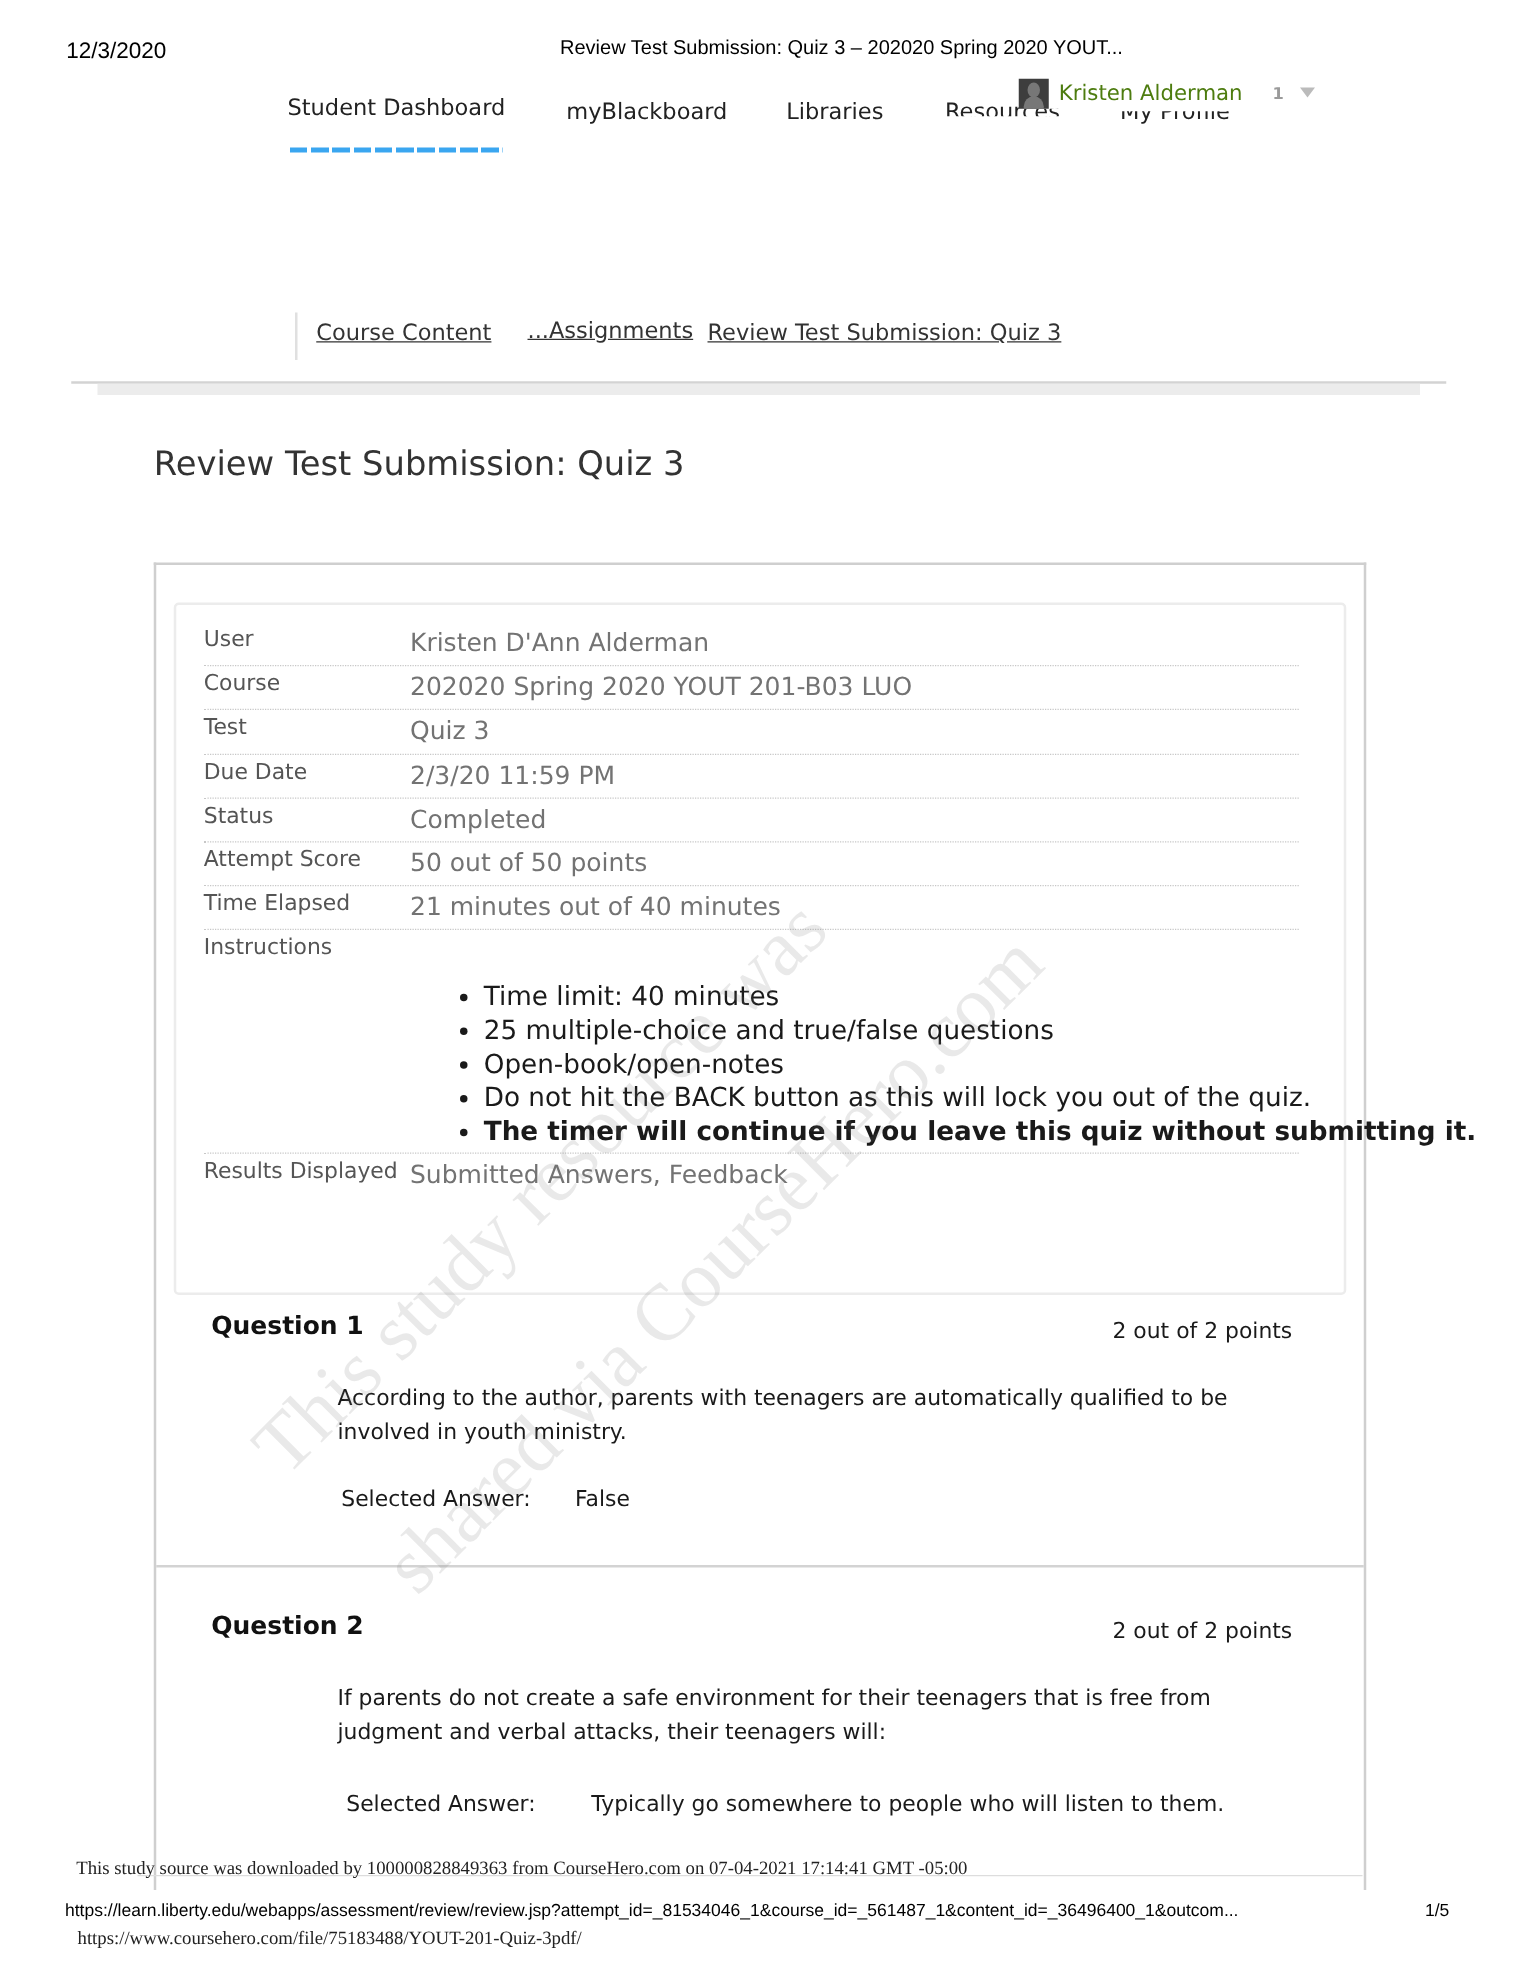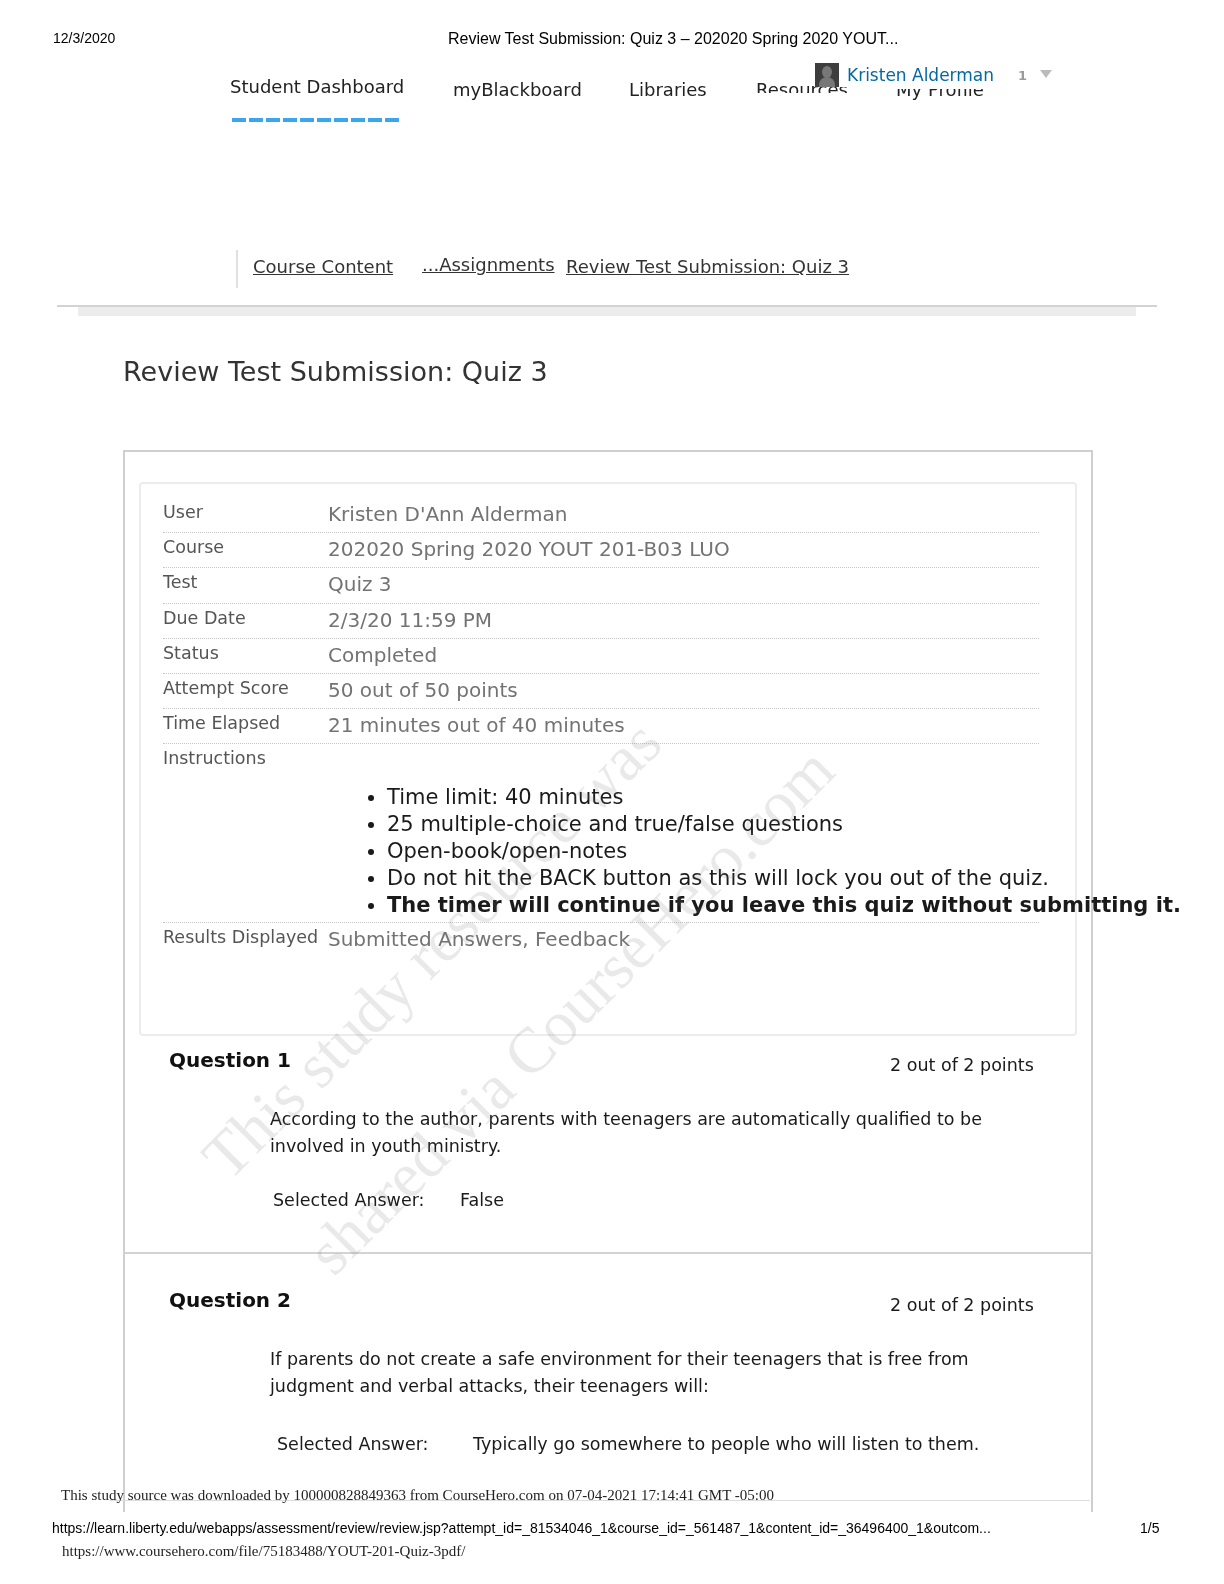--- a/index.html
+++ b/index.html
@@ -1,36 +1,36 @@
 <!DOCTYPE html>
 <html><head>
 <meta charset="utf-8">
 <style>
   html, body { margin: 0; padding: 0; background: #ffffff; }
   body { width: 1224px; height: 1584px; position: relative; overflow: hidden; font-family: "DejaVu Sans", sans-serif; color: #222; }
   .abs { position: absolute; }
 
   
-  .print-date { left: 53px; top: 30px; font-family: "Liberation Sans", sans-serif; font-size: 14px; color: #000; }
+  .print-date { left: 53px; top: 30px; font-family: "Liberation Sans", sans-serif; font-size: 18px; color: #000; }
   .print-title { left: 448px; top: 30px; font-family: "Liberation Sans", sans-serif; font-size: 16px; color: #000; }
 
   
   .nav-item { top: 78px; font-size: 18px; color: #222; white-space: nowrap; }
   .nav-dashboard { left: 230px; top: 76px; }
   .nav-underline { left: 232px; top: 118px; width: 170px; height: 4px; background: repeating-linear-gradient(90deg, #3aa6f0 0 14px, #ffffff 14px 17px); }
   .nav-myblackboard { left: 453px; top: 79px; }
   .nav-libraries { left: 629px; top: 79px; }
   .nav-resources { left: 756px; top: 79px; clip-path: inset(0 0 7px 0); }
   .nav-profile { left: 896px; top: 79px; clip-path: inset(10px 0 0 0); }
 
   .user-menu { left: 815px; top: 63px; display: flex; align-items: center; background: #fff; }
   .avatar { width: 24px; height: 24px; background: #3d3d3d; position: relative; overflow: hidden; }
   .avatar .head { position: absolute; left: 7px; top: 3px; width: 10px; height: 12px; border-radius: 50%; background: #777; }
   .avatar .body { position: absolute; left: 4px; top: 14px; width: 16px; height: 14px; border-radius: 8px 8px 0 0; background: #777; }
-  .user-name { margin-left: 8px; font-size: 17px; color: #0369a1; }
+  .user-name { margin-left: 8px; font-size: 17px; color: #4d7c0f; }
   .notif-count { left: 1018px; top: 68px; font-size: 13px; font-weight: bold; color: #9a9a9a; }
   .notif-caret { left: 1040px; top: 70px; width: 0; height: 0; border-left: 6px solid transparent; border-right: 6px solid transparent; border-top: 8px solid #bbb; }
 
   
   .crumb-bar { left: 236px; top: 250px; width: 2px; height: 38px; background: #e0e0e0; }
   .crumb { font-size: 18px; color: #333; white-space: nowrap; text-decoration: underline; }
   .crumb-1 { left: 253px; top: 256px; }
   .crumb-2 { left: 422px; top: 254px; }
   .crumb-3 { left: 566px; top: 256px; }
   .rule-top { left: 57px; top: 305px; width: 1100px; height: 2px; background: #d3d3d3; }

